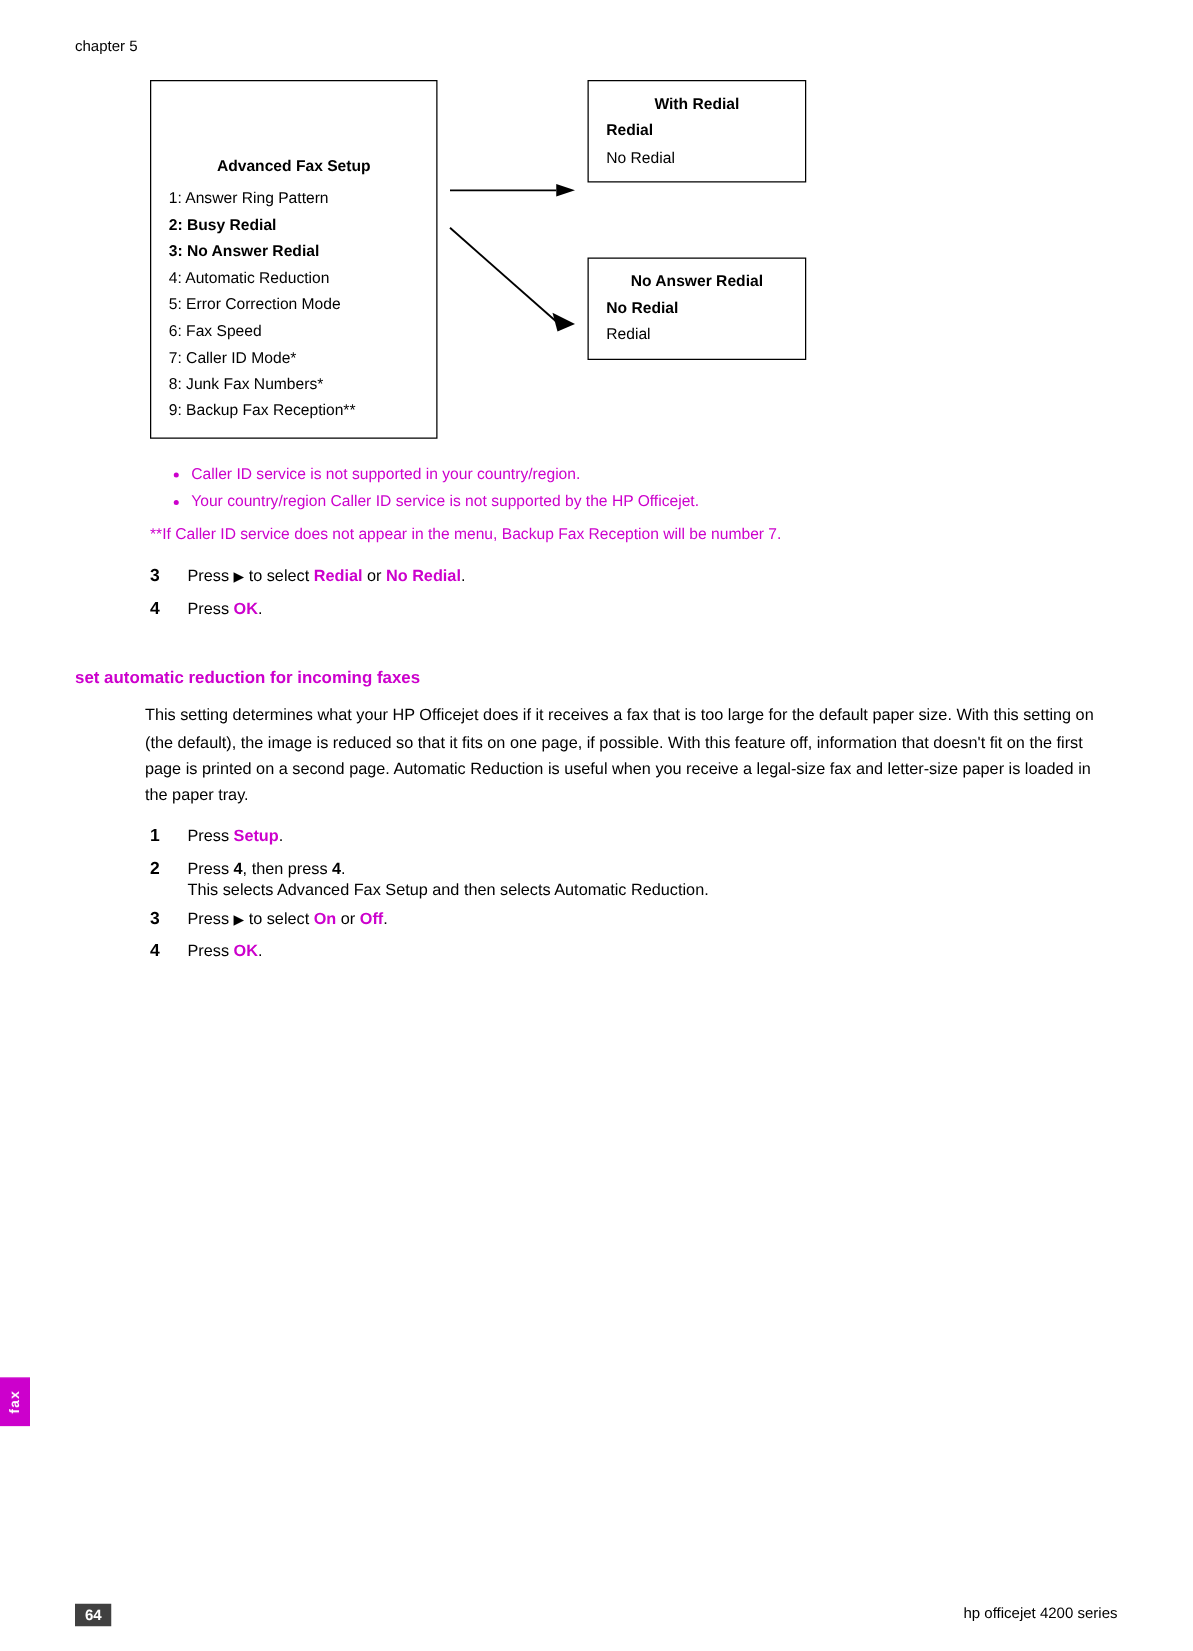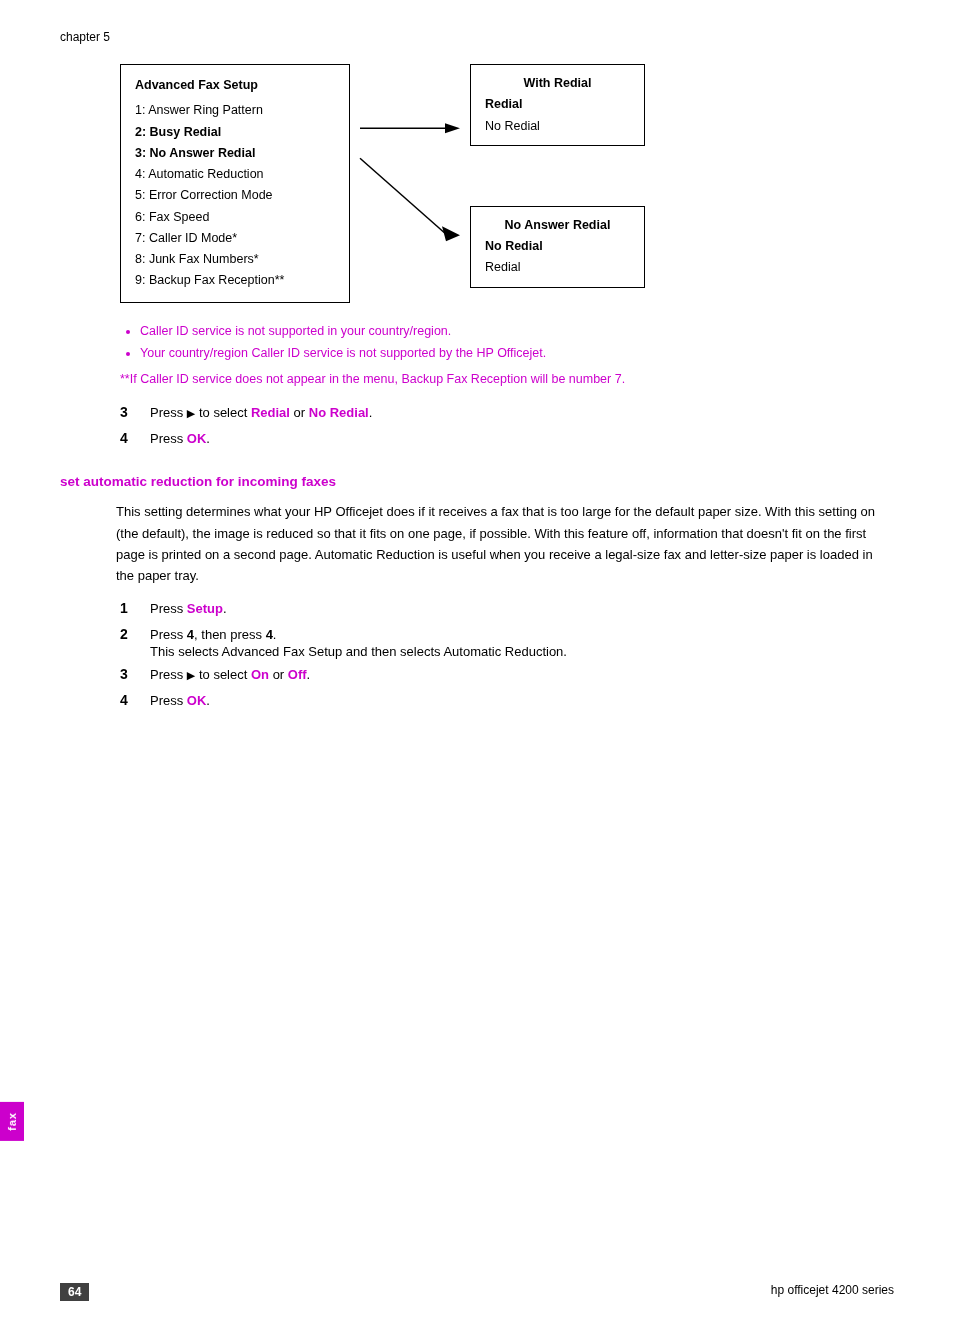--- a/index.html
+++ b/index.html
@@ -36,22 +36,23 @@
     .menu-box {
       border: 1.5px solid #000;
       padding: 10px 14px;
       font-size: 12.5px;
       line-height: 1.7;
       min-width: 230px;
     }
 
     .menu-box .menu-title {
       font-weight: bold;
-      text-align: left;
+      text-align: center;
       margin-bottom: 4px;
+      margin-top: 48px;
     }
 
     .menu-box .menu-item-bold {
       font-weight: bold;
     }
 
     
     .arrows-svg {
       width: 120px;
       flex-shrink: 0;
@@ -92,20 +93,21 @@
 
     .note-section .bullet-list {
       margin-left: 20px;
       margin-top: 6px;
       margin-bottom: 6px;
     }
 
     .note-section .bullet-item {
       list-style-type: disc;
       margin-bottom: 2px;
+      margin-left: 13px;
     }
 
     
     .steps-section {
       margin-left: 60px;
       margin-top: 10px;
     }
 
     .step-row {
       display: flex;
@@ -126,21 +128,21 @@
       line-height: 1.6;
     }
 
     .magenta { color: #cc00cc; font-weight: bold; }
 
     
     .section-heading {
       color: #cc00cc;
       font-size: 13.5px;
       font-weight: bold;
-      margin-top: 24px;
+      margin-top: 36px;
       margin-bottom: 12px;
     }
 
     
     .body-para {
       margin-left: 56px;
       font-size: 13px;
       line-height: 1.65;
       margin-bottom: 12px;
     }

